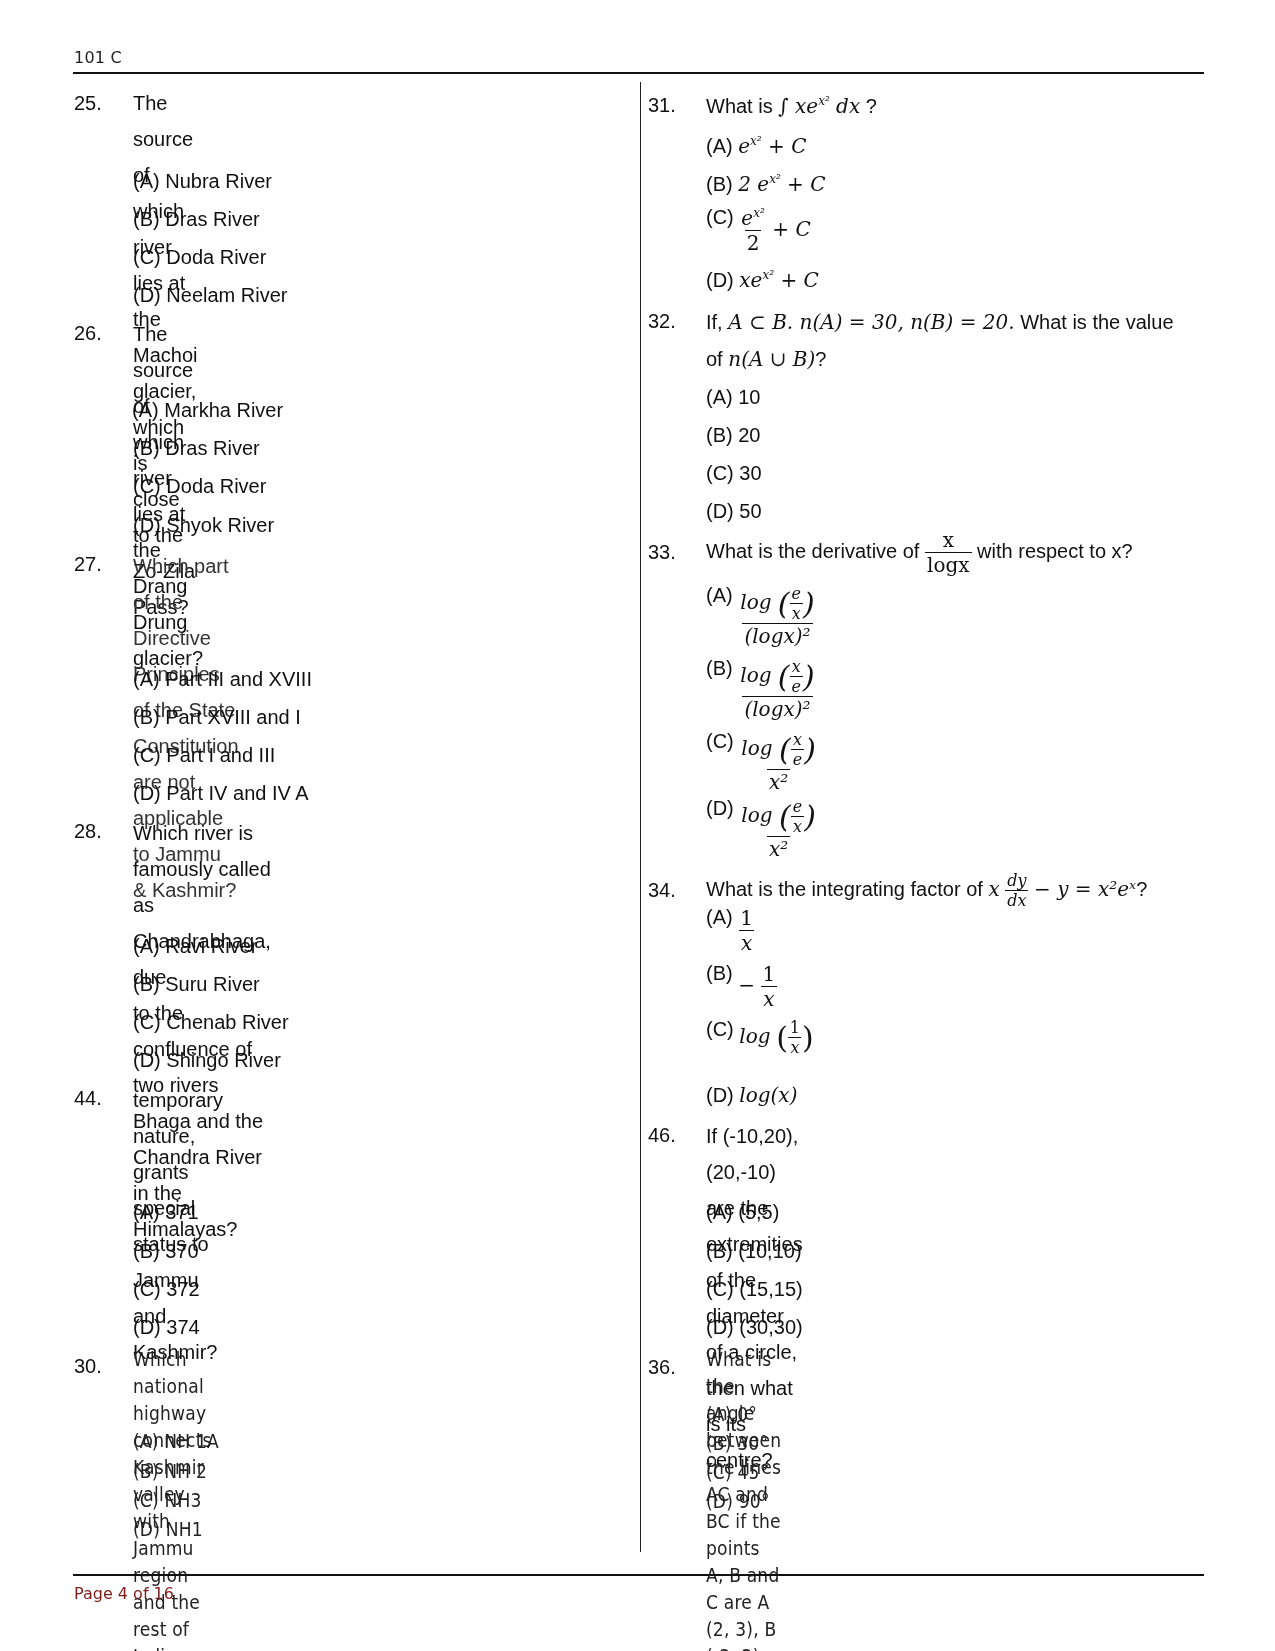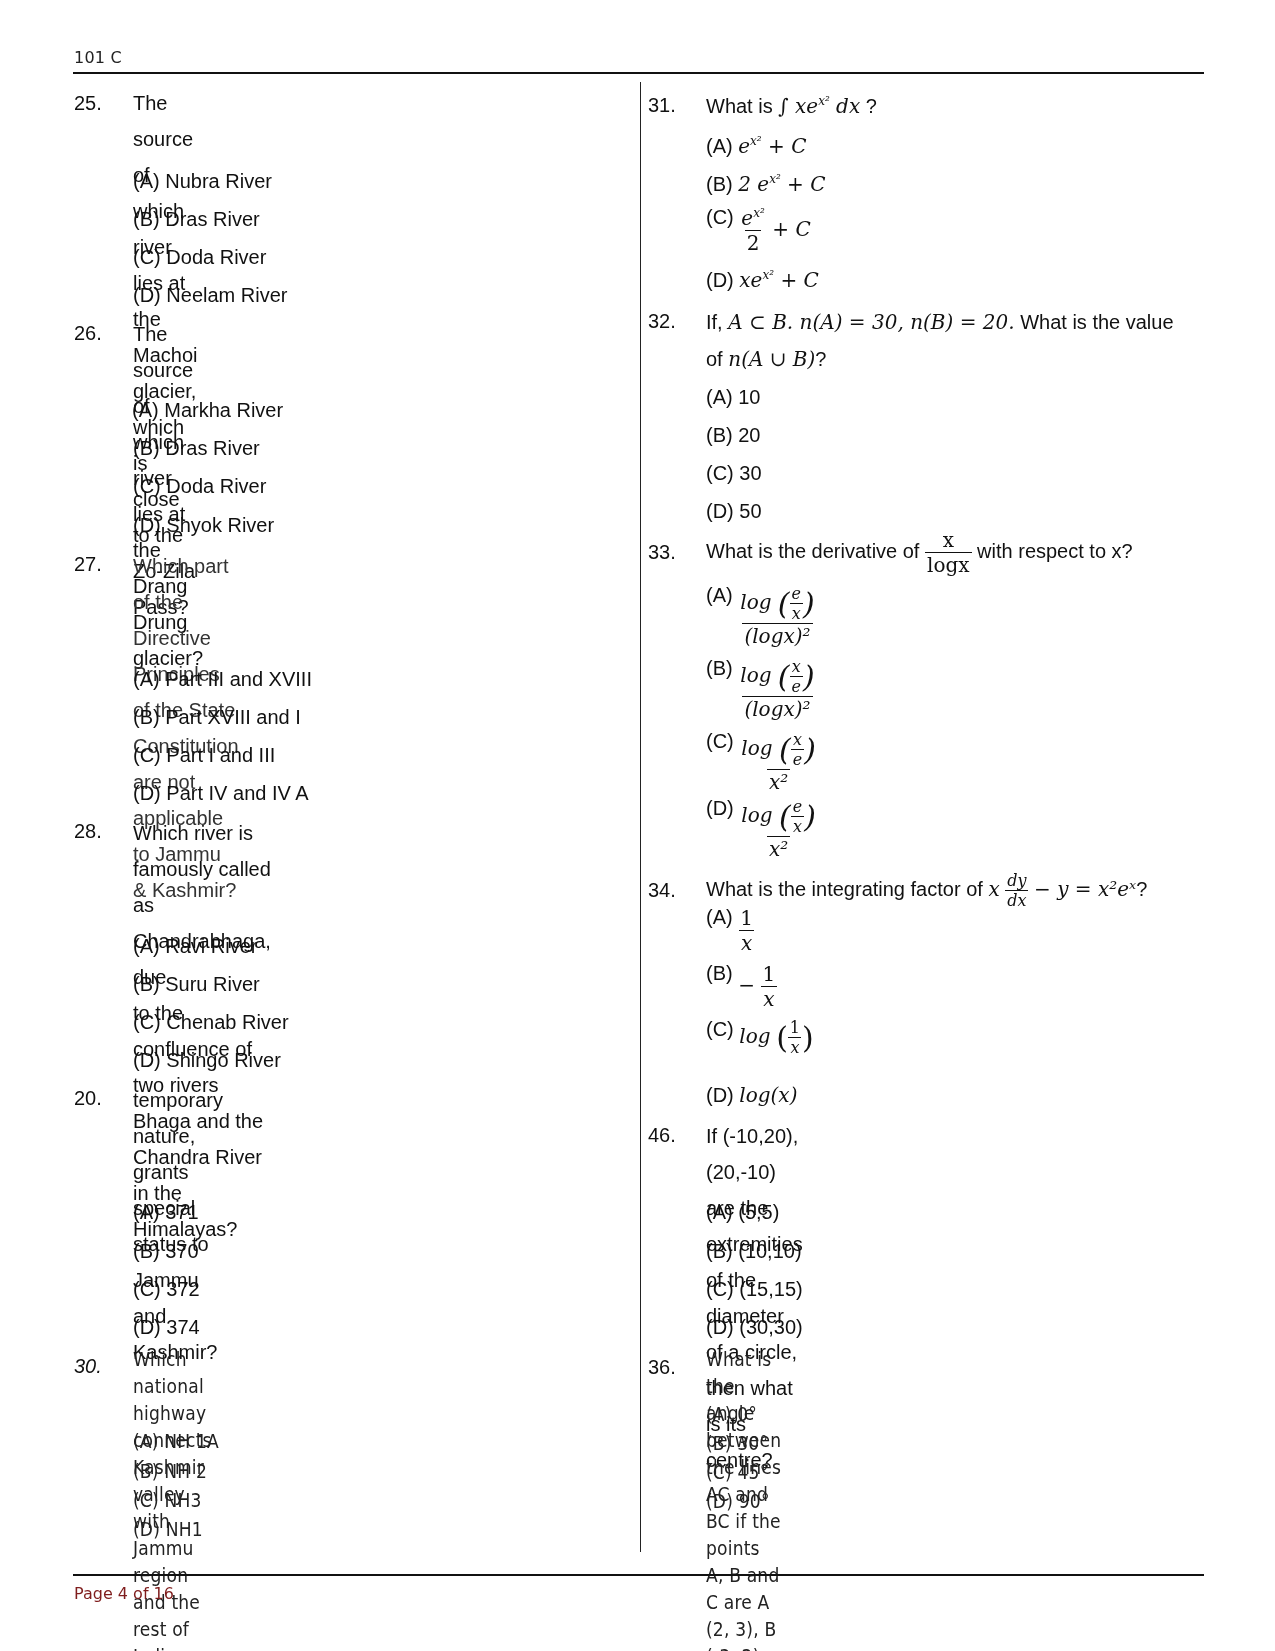--- a/index.html
+++ b/index.html
@@ -81,33 +81,33 @@
     <div>to the confluence of two rivers Bhaga and the</div>
     <div>Chandra River in the Himalayas?</div>
   </div>
   <div class="opt" style="left:133px;top:935px;">(A) Ravi River</div>
   <div class="opt" style="left:133px;top:973px;">(B) Suru River</div>
   <div class="opt" style="left:133px;top:1011px;">(C) Chenab River</div>
   <div class="opt" style="left:133px;top:1049px;">(D) Shingo River</div>
 </div>
 
 <div class="q">
-  <div class="qnum" style="left:74px;top:1087px;">20.</div>
+  <div class="qnum" style="left:74px;top:1087px;">44.</div>
   <div class="qtext" style="left:133px;top:1082px;">
     <div>temporary nature, grants special status to Jammu</div>
     <div>and Kashmir?</div>
   </div>
   <div class="opt" style="left:133px;top:1201px;">(A) 371</div>
   <div class="opt" style="left:133px;top:1240px;">(B) 370</div>
   <div class="opt" style="left:133px;top:1278px;">(C) 372</div>
   <div class="opt" style="left:133px;top:1316px;">(D) 374</div>
 </div>
 
 <div class="q cond">
-  <div class="qnum" style="left:74px;top:1355px;font-style:italic;">30.</div>
+  <div class="qnum" style="left:74px;top:1355px;">30.</div>
   <div class="qtext" style="left:133px;top:1346px;">
     <div>Which national highway connects Kashmir valley with</div>
     <div>Jammu region and the rest of India through the</div>
 
   </div>
   <div class="opt" style="left:133px;top:1430px;">(A) NH 1A</div>
   <div class="opt" style="left:133px;top:1460px;">(B) NH 2</div>
   <div class="opt" style="left:133px;top:1489px;">(C) NH3</div>
   <div class="opt" style="left:133px;top:1518px;">(D) NH1</div>
 </div>

